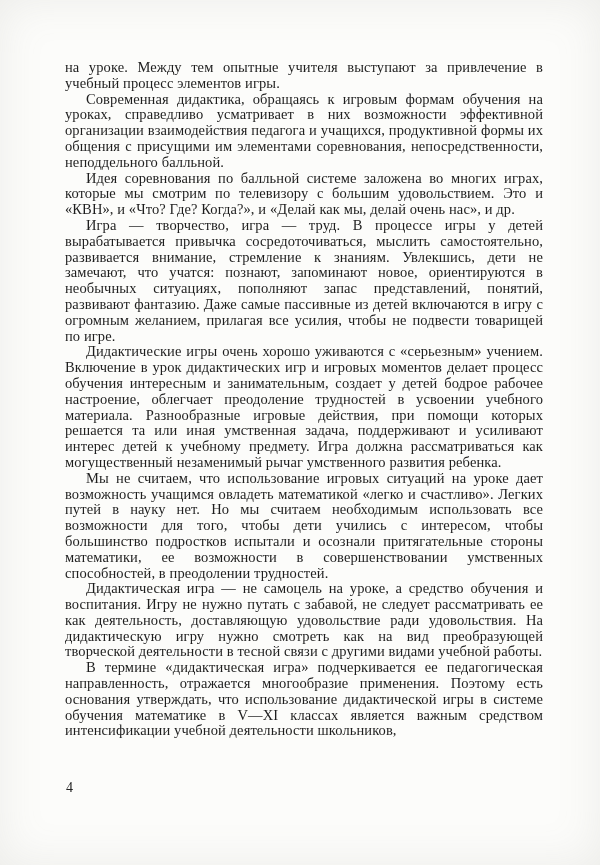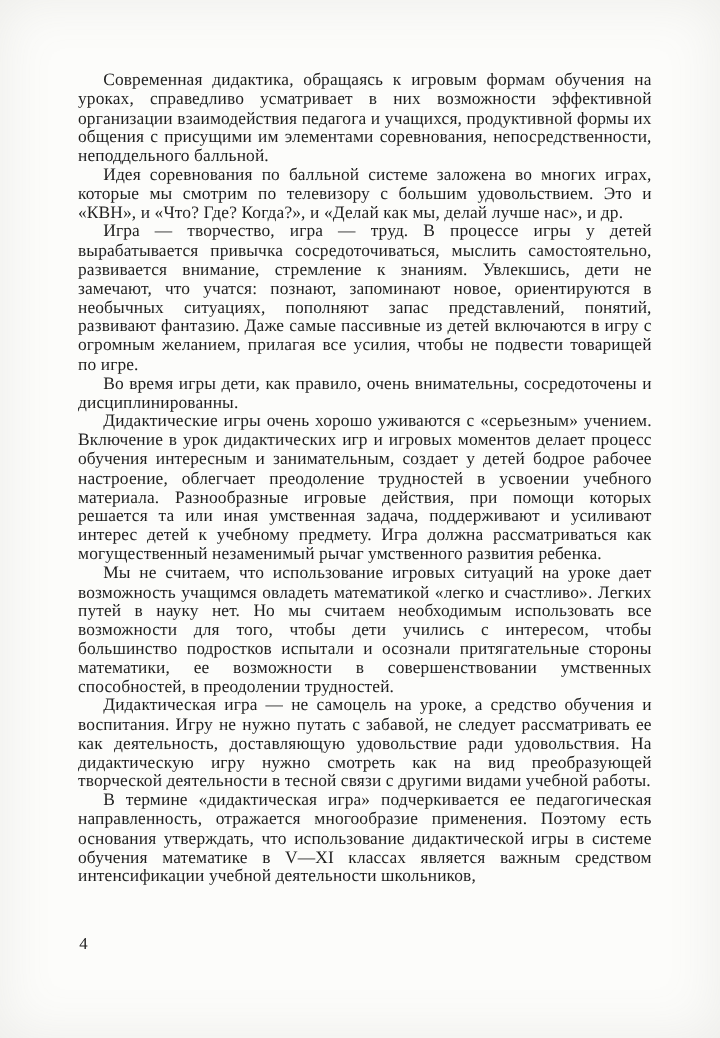--- a/index.html
+++ b/index.html
@@ -46,23 +46,23 @@
     font-size: 14px;
     color: #222;
   }
 </style>
 </head>
 <body>
 
 <div class="scan-page"></div>
 
 <div class="text-block">
+  <p class="no-indent">на уроке. Между тем опытные учителя выступают за привлечение в учебный процесс элементов игры.</p>
   <p>Современная дидактика, обращаясь к игровым формам обучения на уроках, справедливо усматривает в них возможности эффективной организации взаимодействия педагога и учащихся, продуктивной формы их общения с присущими им элементами соревнования, непосредственности, неподдельного балльной.</p>
-  <p>Идея соревнования по балльной системе заложена во многих играх, которые мы смотрим по телевизору с большим удовольствием. Это и «КВН», и «Что? Где? Когда?», и «Делай как мы, делай лучше нас», и др.</p>
+  <p>Идея соревнования по балльной системе заложена во многих играх, которые мы смотрим по телевизору с большим удовольствием. Это и «КВН», и «Что? Где? Когда?», и «Делай как мы, делай очень нас», и др.</p>
   <p>Игра — творчество, игра — труд. В процессе игры у детей вырабатывается привычка сосредоточиваться, мыслить самостоятельно, развивается внимание, стремление к знаниям. Увлекшись, дети не замечают, что учатся: познают, запоминают новое, ориентируются в необычных ситуациях, пополняют запас представлений, понятий, развивают фантазию. Даже самые пассивные из детей включаются в игру с огромным желанием, прилагая все усилия, чтобы не подвести товарищей по игре.</p>
-  <p>Во время игры дети, как правило, очень внимательны, сосредоточены и дисциплинированны.</p>
   <p>Дидактические игры очень хорошо уживаются с «серьезным» учением. Включение в урок дидактических игр и игровых моментов делает процесс обучения интересным и занимательным, создает у детей бодрое рабочее настроение, облегчает преодоление трудностей в усвоении учебного материала. Разнообразные игровые действия, при помощи которых решается та или иная умственная задача, поддерживают и усиливают интерес детей к учебному предмету. Игра должна рассматриваться как могущественный незаменимый рычаг умственного развития ребенка.</p>
   <p>Мы не считаем, что использование игровых ситуаций на уроке дает возможность учащимся овладеть математикой «легко и счастливо». Легких путей в науку нет. Но мы считаем необходимым использовать все возможности для того, чтобы дети учились с интересом, чтобы большинство подростков испытали и осознали притягательные стороны математики, ее возможности в совершенствовании умственных способностей, в преодолении трудностей.</p>
   <p>Дидактическая игра — не самоцель на уроке, а средство обучения и воспитания. Игру не нужно путать с забавой, не следует рассматривать ее как деятельность, доставляющую удовольствие ради удовольствия. На дидактическую игру нужно смотреть как на вид преобразующей творческой деятельности в тесной связи с другими видами учебной работы.</p>
   <p>В термине «дидактическая игра» подчеркивается ее педагогическая направленность, отражается многообразие применения. Поэтому есть основания утверждать, что использование дидактической игры в системе обучения математике в V—XI классах является важным средством интенсификации учебной деятельности школьников,</p>
 </div>
 
 <div class="page-number">4</div>
 
 </body></html>

